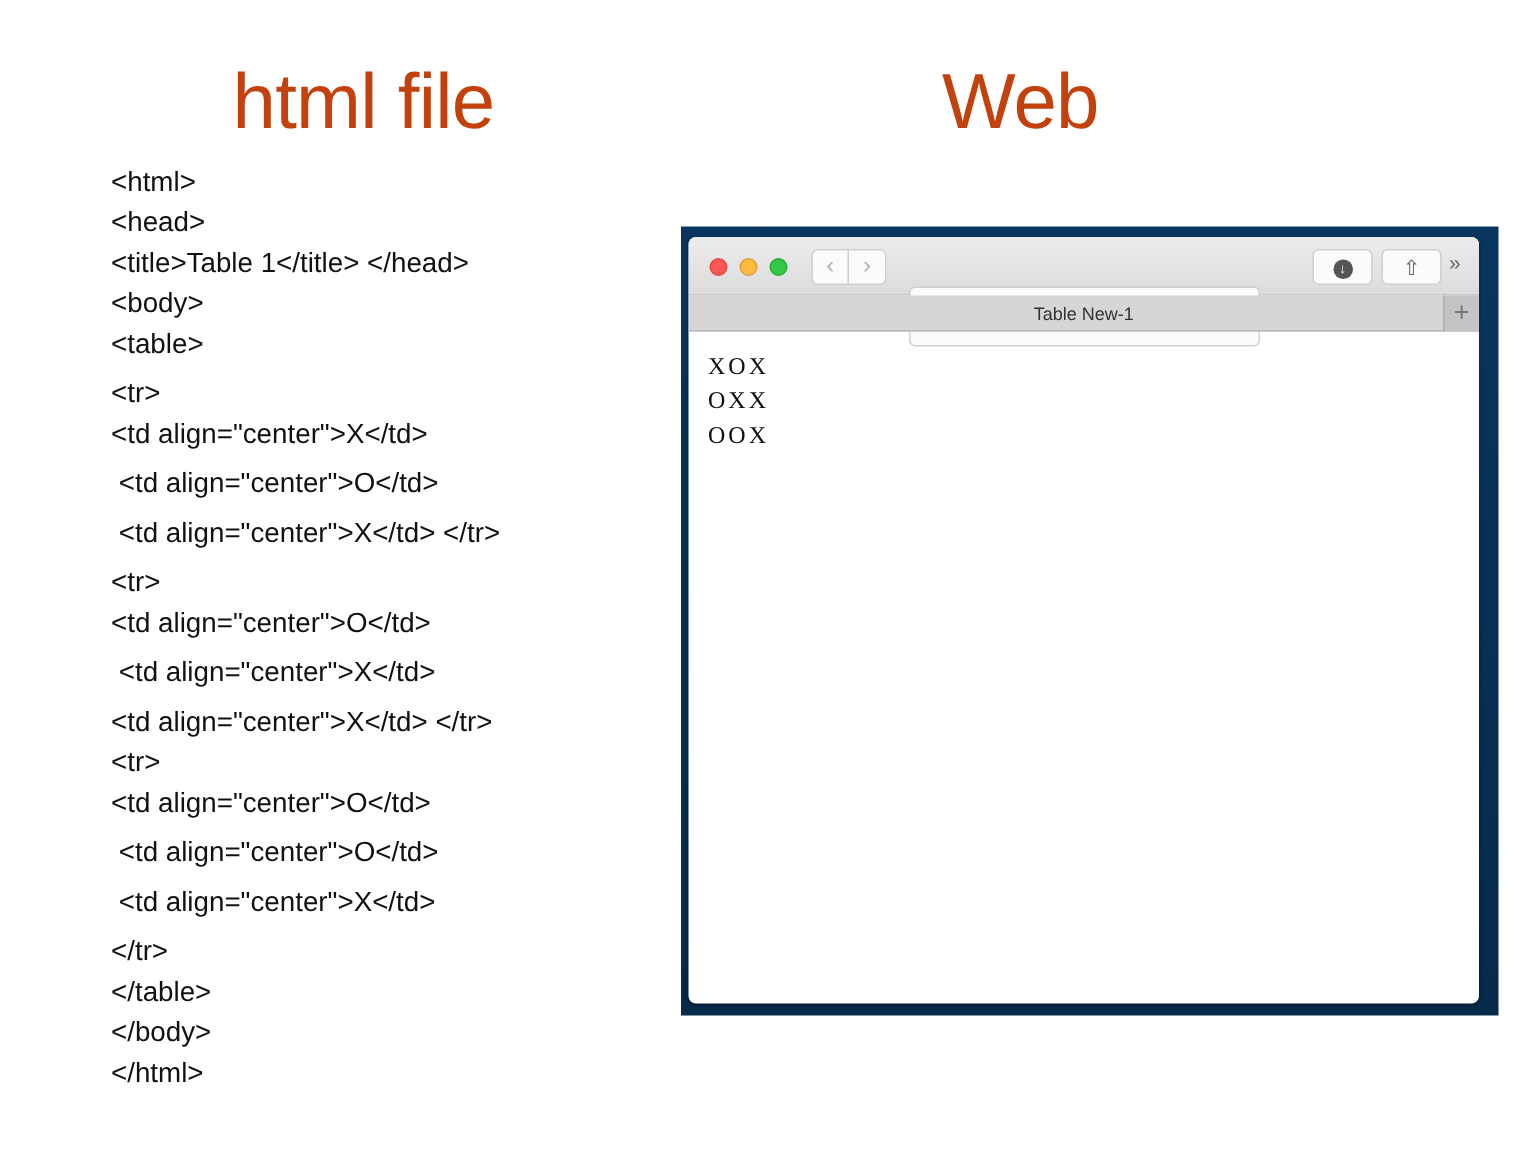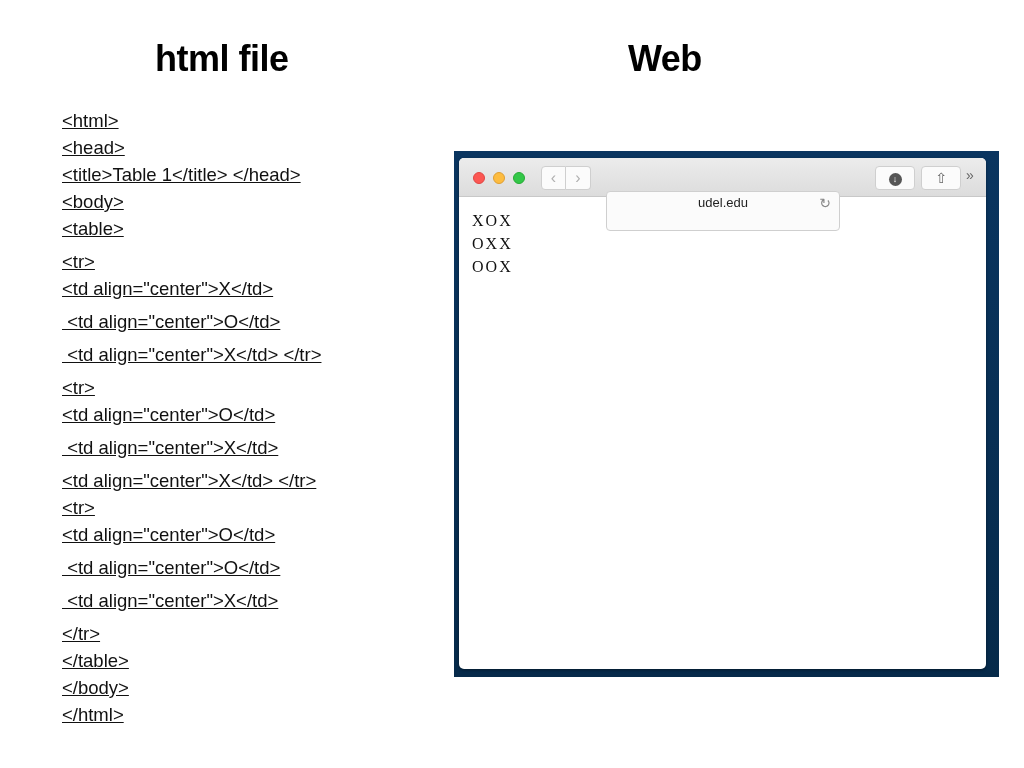--- a/index.html
+++ b/index.html
@@ -1,30 +1,30 @@
 <!DOCTYPE html>
 <html><head>
   <meta charset="utf-8">
   <style>
     * { box-sizing: border-box; margin: 0; padding: 0; }
     html, body { width: 1024px; height: 768px; background: #ffffff; overflow: hidden; }
     body { position: relative; font-family: "Liberation Sans", "DejaVu Sans", sans-serif; color: #111; }
 
     .slide-title {
-      position: absolute; top: 38px; font-size: 36px; font-weight: bold; color: #000000;
+      position: absolute; top: 38px; font-size: 52px; font-weight: normal; color: #c2410c;
       font-family: "Liberation Sans", sans-serif; letter-spacing: -0.5px;
     }
     #title-left { left: 155px; }
     #title-right { left: 628px; }
 
     .code {
       position: absolute; left: 62px; top: 110px; font-size: 18.5px; color: #111;
       font-family: "Liberation Sans", sans-serif;
     }
-    .code-line { position: absolute; white-space: pre; left: 0; text-decoration: underline; }
+    .code-line { position: absolute; white-space: pre; left: 12px; }
 
     .browser-frame {
       position: absolute; left: 454px; top: 151px; width: 545px; height: 526px;
       background: linear-gradient(180deg, #0a3560 0%, #062a4a 100%);
     }
     .browser {
       position: absolute; left: 5px; top: 7px; width: 527px; height: 511px;
       background: #fff; border-radius: 5px; overflow: hidden;
       box-shadow: 0 1px 3px rgba(0,0,0,0.4);
     }
@@ -127,20 +127,24 @@
 
       <div class="tbtn download">
         <span class="dl-circle">↓</span>
       </div>
       <div class="tbtn share">
         <span>⇧</span>
       </div>
       <span class="more">»</span>
     </div>
 
+    <div class="tabbar">
+      <span>Table New-1</span>
+      <span class="newtab">+</span>
+    </div>
 
     <div class="page">
       <table>
         <tbody>
             <tr>
           <td>X</td>
           <td>O</td>
           <td>X</td>
         </tr>
         <tr>

